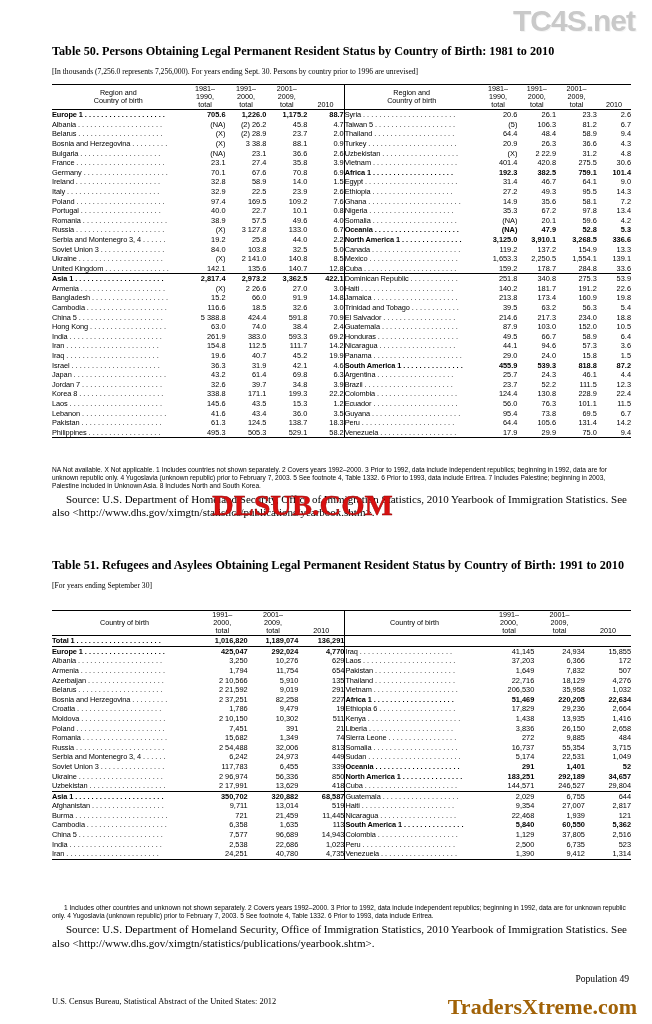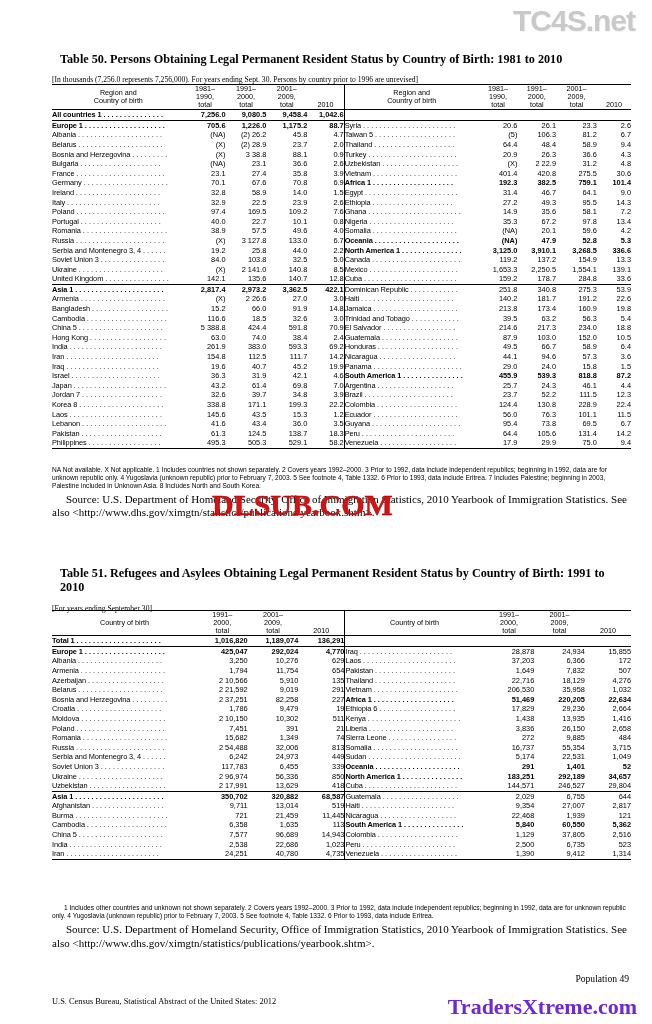--- a/index.html
+++ b/index.html
@@ -23,26 +23,26 @@
     position:absolute;top:488px;left:212px;
     font-family:"Liberation Serif", serif;
     font-weight:bold;font-size:30px;color:#d81010;
     letter-spacing:0px;
     -webkit-text-stroke:0.4px #8d0000;
     z-index:5;
   }
   .wm-traders{
     position:absolute;bottom:4px;right:8px;
     font-family:"Liberation Serif", serif;
-    font-weight:bold;font-size:22px;color:#6d28d9;
+    font-weight:bold;font-size:22px;color:#a16207;
     z-index:5;
   }
 
   h1.tbl-title{
-    font-size:12.2px;font-weight:bold;margin:8px;
+    font-size:12.2px;font-weight:bold;margin:0;
     font-family:"Liberation Serif", serif;
     line-height:1.18;
   }
   .title-wrap{position:absolute;left:52px;right:14px;}
   .hdnote{font-size:7.6px;margin-top:10px;line-height:1.15;}
 
   table.grid{
     border-collapse:collapse;width:100%;
     font-size:7.4px;
     font-family:"Liberation Sans", sans-serif;
@@ -112,32 +112,20 @@
         <td style="width:36px;">2001–<br>2009,<br>total</td>
         <td style="width:32px;">2010</td>
         <td class="lbl vdiv" style="width:104px;">Region and<br>Country of birth</td>
         <td style="width:34px;">1981–<br>1990,<br>total</td>
         <td style="width:34px;">1991–<br>2000,<br>total</td>
         <td style="width:36px;">2001–<br>2009,<br>total</td>
         <td style="width:30px;">2010</td>
       </tr>
       </tbody>
         <tbody id="t50body">
-          <tr class="data rowline">
-            <td class="rowlabel bold">All countries 1 <span class="dots">. . . . . . . . . . . . . . . </span></td>
-            <td class="num bold">7,256.0</td>
-            <td class="num bold">9,080.5</td>
-            <td class="num bold">9,458.4</td>
-            <td class="num bold">1,042.6</td>
-            <td class="rowlabel vdiv">&nbsp;</td>
-            <td class="num"></td>
-            <td class="num"></td>
-            <td class="num"></td>
-            <td class="num"></td>
-          </tr>
           <tr class="data">
             <td class="rowlabel bold">Europe 1 <span class="dots">. . . . . . . . . . . . . . . . . . . . </span></td>
             <td class="num bold">705.6</td>
             <td class="num bold">1,226.0</td>
             <td class="num bold">1,175.2</td>
             <td class="num bold">88.7</td>
             <td class="rowlabel vdiv">Syria <span class="dots">. . . . . . . . . . . . . . . . . . . . . . . </span></td>
             <td class="num">20.6</td>
             <td class="num">26.1</td>
             <td class="num">23.3</td>
@@ -453,21 +441,21 @@
             <td class="num bold">455.9</td>
             <td class="num bold">539.3</td>
             <td class="num bold">818.8</td>
             <td class="num bold">87.2</td>
           </tr>
           <tr class="data">
             <td class="rowlabel">Japan <span class="dots">. . . . . . . . . . . . . . . . . . . . . . . </span></td>
             <td class="num">43.2</td>
             <td class="num">61.4</td>
             <td class="num">69.8</td>
-            <td class="num">7.0</td>
+            <td class="num">6.3</td>
             <td class="rowlabel vdiv">Argentina <span class="dots">. . . . . . . . . . . . . . . . . . . </span></td>
             <td class="num">25.7</td>
             <td class="num">24.3</td>
             <td class="num">46.1</td>
             <td class="num">4.4</td>
           </tr>
           <tr class="data">
             <td class="rowlabel">Jordan 7 <span class="dots">. . . . . . . . . . . . . . . . . . . . </span></td>
             <td class="num">32.6</td>
             <td class="num">39.7</td>
@@ -577,21 +565,21 @@
             <td class="num"></td>
             <td class="num"></td>
             <td class="num"></td>
           </tr>
           <tr class="data">
             <td class="rowlabel bold">Europe 1 <span class="dots">. . . . . . . . . . . . . . . . . . . . </span></td>
             <td class="num bold">425,047</td>
             <td class="num bold">292,024</td>
             <td class="num bold">4,770</td>
             <td class="rowlabel vdiv">Iraq <span class="dots">. . . . . . . . . . . . . . . . . . . . . . . </span></td>
-            <td class="num">28,878</td>
+            <td class="num">41,145</td>
             <td class="num">24,934</td>
             <td class="num">15,855</td>
           </tr>
           <tr class="data">
             <td class="rowlabel">Albania <span class="dots">. . . . . . . . . . . . . . . . . . . . . </span></td>
             <td class="num">3,250</td>
             <td class="num">10,276</td>
             <td class="num">629</td>
             <td class="rowlabel vdiv">Laos <span class="dots">. . . . . . . . . . . . . . . . . . . . . . . </span></td>
             <td class="num">37,203</td>

